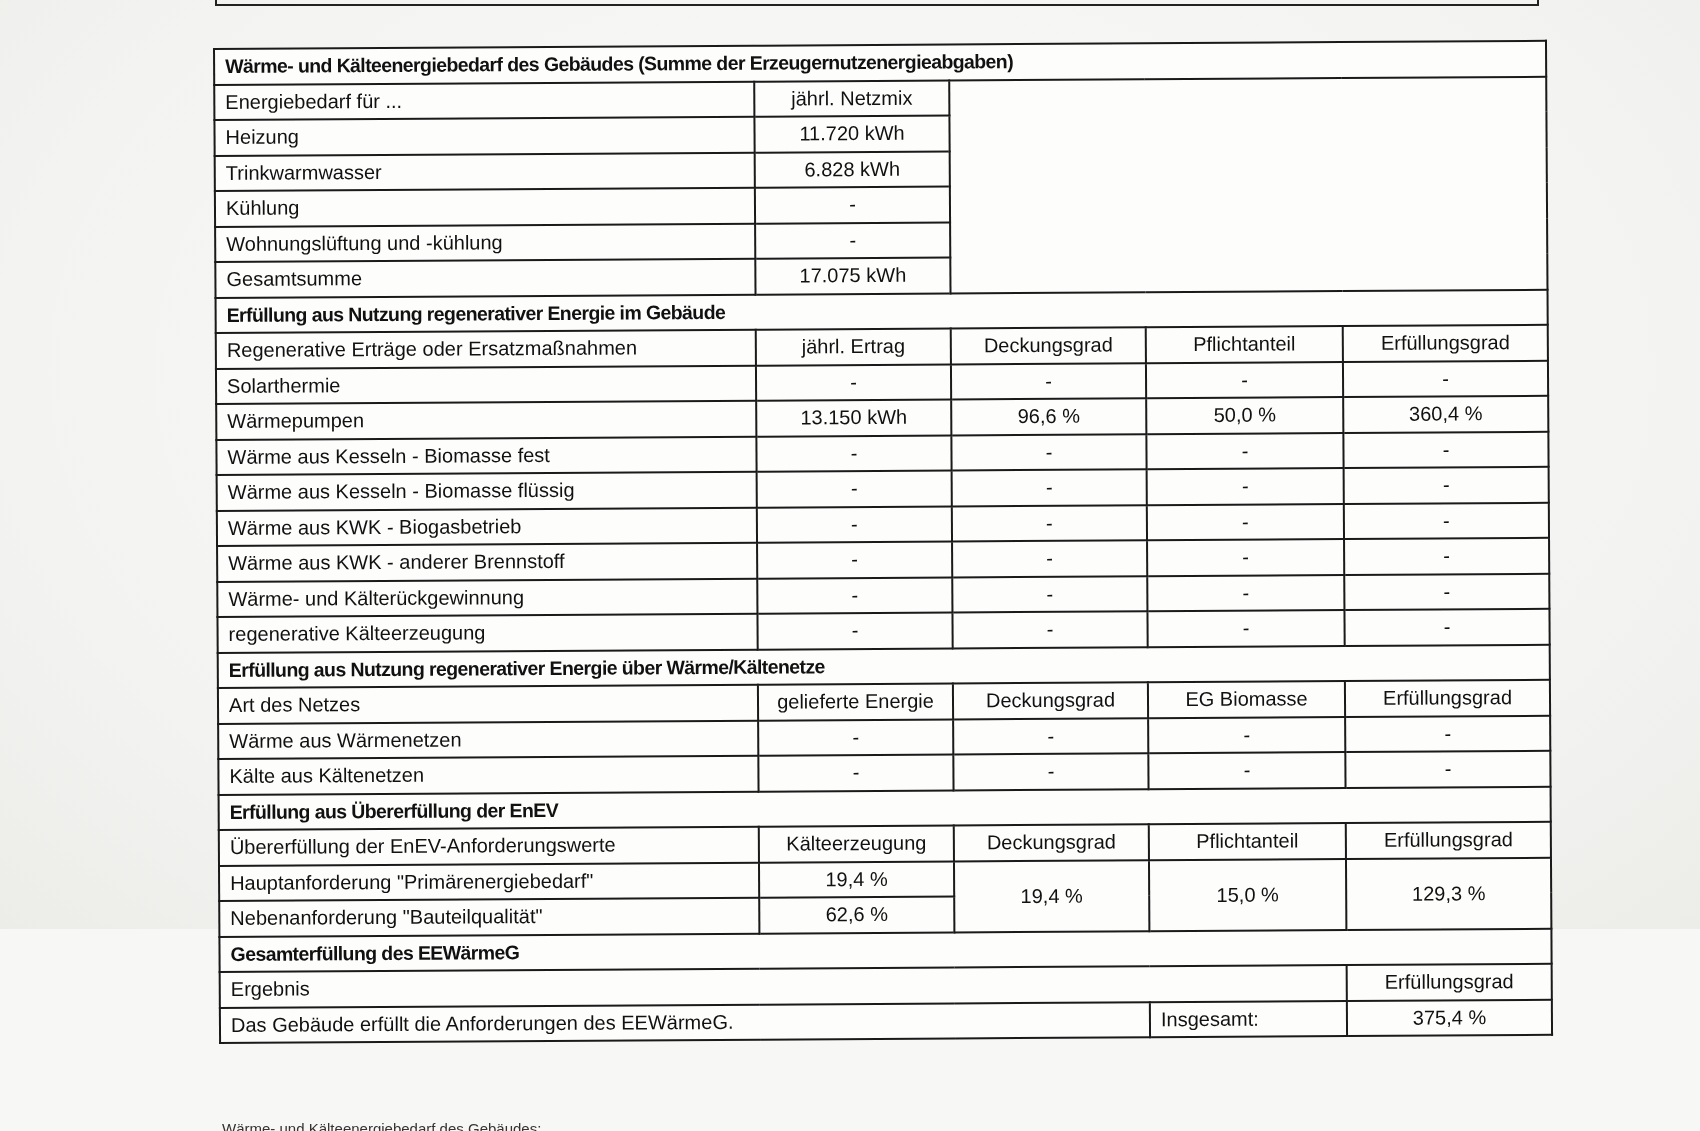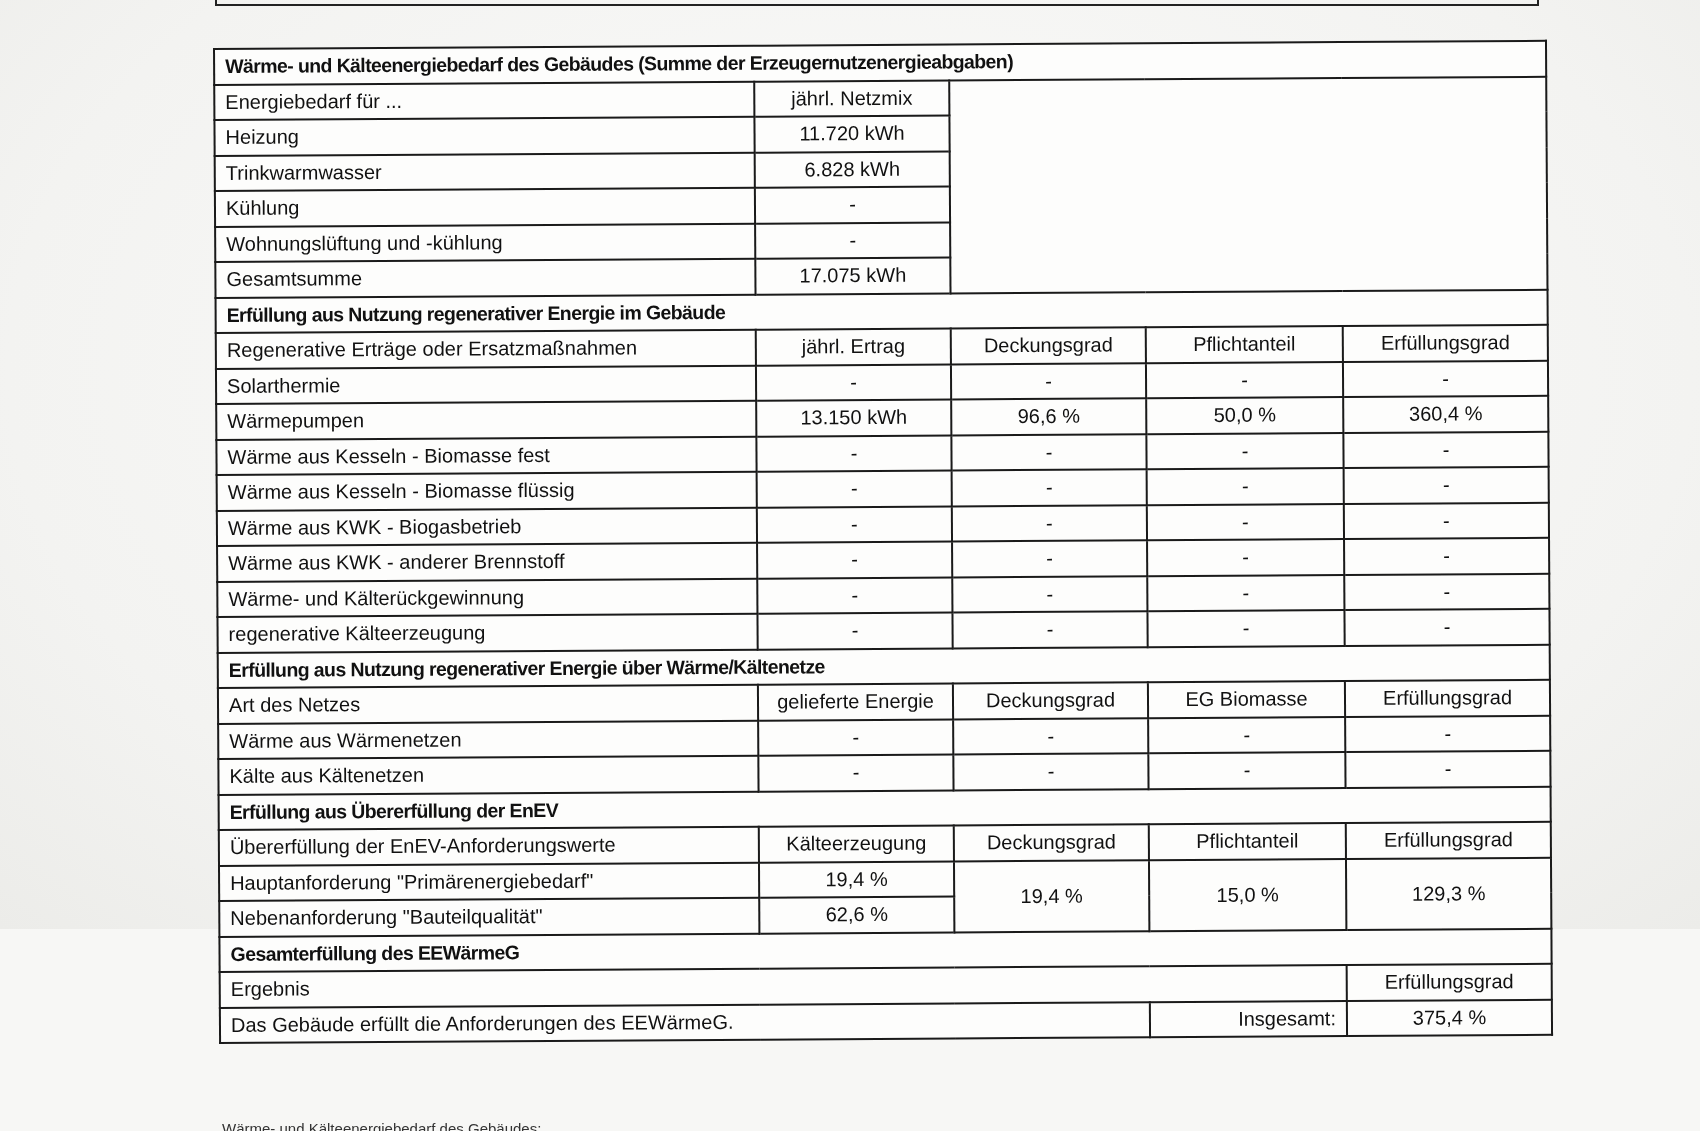--- a/index.html
+++ b/index.html
@@ -30,21 +30,21 @@
     height:33.5px; padding:0 10px;
     vertical-align:middle; white-space:nowrap; overflow:hidden;
     background:#fdfdfc;
   }
   td.section {
     background: repeating-linear-gradient(45deg,#d9d9d6 0 2px,#e7e7e4 2px 4px);
     font-weight:bold; letter-spacing:-0.6px; font-size:19.5px;
   }
   td.indent { padding-left:42px; }
   td.c { text-align:center; }
-  td.r { text-align:right;margin-left:48px; }
+  td.r { text-align:left;margin-left:48px; }
   td.blank-top { border-bottom:none; }
   td.noborder-r { border-right:none; }
   td.noborder-l { border-left:none; }
   .footer {
     position:absolute; left:222px; top:1120px; font-size:15px; color:#333;
   }
 </style>
 </head>
 <body>
 

